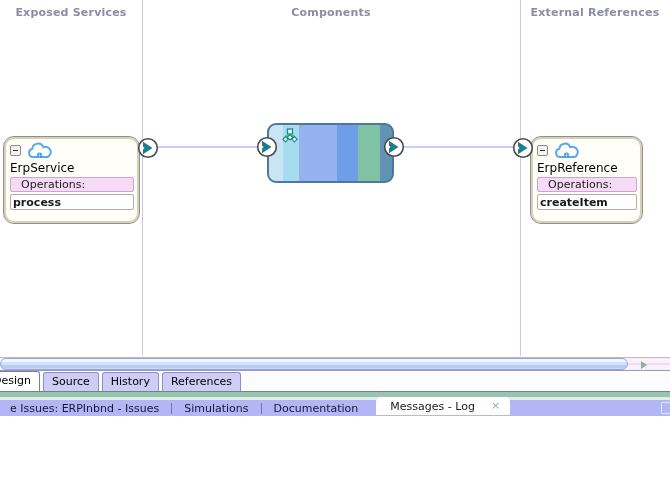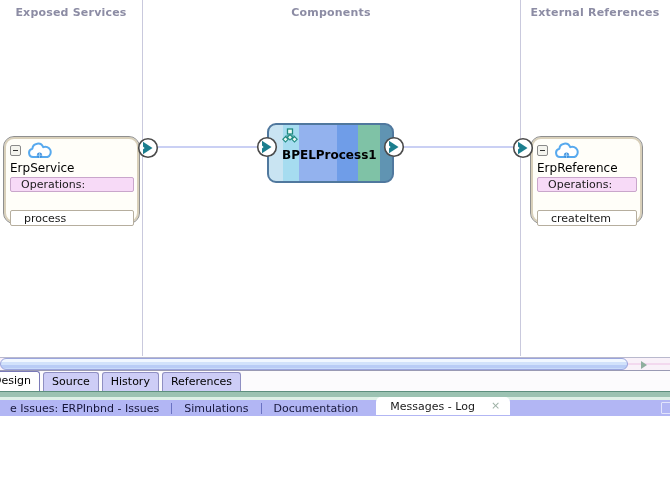--- a/index.html
+++ b/index.html
@@ -37,23 +37,24 @@
     background:#f4f4ee;box-sizing:border-box;
   }
   .collapse .bar{width:5px;height:1.5px;background:#333;}
   .svc-title{font-size:12px;font-weight:normal;color:#000;line-height:14px;margin-top:1px;}
   .ops-bar{
     margin-top:2px;height:15px;line-height:14px;font-size:11px;color:#1a1a1a;
     background:#f7daf7;border:1px solid #c9a6cb;border-radius:2px;padding-left:10px;
     box-sizing:border-box;
   }
   .op-item{
-    margin-top:18px;height:16px;line-height:15px;font-size:11px;color:#1a1a1a;
-    background:#ffffff;border:1px solid #b6ae9e;border-radius:2px;padding-left:13px;
+    margin-top:2px;height:16px;line-height:15px;font-size:11px;color:#1a1a1a;
+    background:#ffffff;border:1px solid #b6ae9e;border-radius:2px;padding-left:2px;
     box-sizing:border-box;
+    font-weight:bold;
   }
 
   
   .bpel-box{
     position:absolute;left:267px;top:123px;width:127px;height:60px;z-index:2;
     border:2px solid #50789e;border-radius:9px;box-sizing:border-box;
     background:linear-gradient(90deg,
       #c9e4f2 0 11%, #a6dcf0 11% 24%, #93b2ee 24% 55%,
       #6f9de8 55% 72%, #7fc2a6 72% 90%, #6094b2 90% 100%);
     padding:3px 0 0 13px;
@@ -152,21 +153,20 @@
     </div>
 
     <div class="bpel-box">
       <svg width="16" height="16" viewBox="0 0 16 16">
         <rect x="5.5" y="1" width="5" height="5" fill="#eafaf4" stroke="#1f8a80" stroke-width="1.3"></rect>
         <path d="M8 6 V8 M3.5 8 H12.5 M3.5 8 V10 M12.5 8 V10" stroke="#1f8a80" stroke-width="1" fill="none"></path>
         <rect x="1.6" y="9.4" width="3.8" height="3.8" transform="rotate(45 3.5 11.3)" fill="#eafaf4" stroke="#1f8a80" stroke-width="1.1"></rect>
         <rect x="10.6" y="9.4" width="3.8" height="3.8" transform="rotate(45 12.5 11.3)" fill="#eafaf4" stroke="#1f8a80" stroke-width="1.1"></rect>
         <rect x="6.1" y="7.4" width="3.8" height="3.8" transform="rotate(45 8 9.3)" fill="#eafaf4" stroke="#1f8a80" stroke-width="1.1"></rect>
       </svg>
-      <div class="bpel-title">BPELProcess1</div>
     </div>
 
     <div class="svc-box svc-erpr">
       <div class="svc-head">
         <span class="collapse">
             <span class="bar"></span>
           </span>
         <svg width="27" height="18" viewBox="0 0 27 18">
           <path d="M7 15 A4.2 4.2 0 0 1 6.4 6.7 A5.6 5.6 0 0 1 17.2 5.2 A4.8 4.8 0 0 1 21.5 15 Z" fill="#ffffff" stroke="#57a9ee" stroke-width="2" stroke-linejoin="round"></path>
           <circle cx="13.5" cy="13.2" r="2.6" fill="#3f8fdd"></circle>

